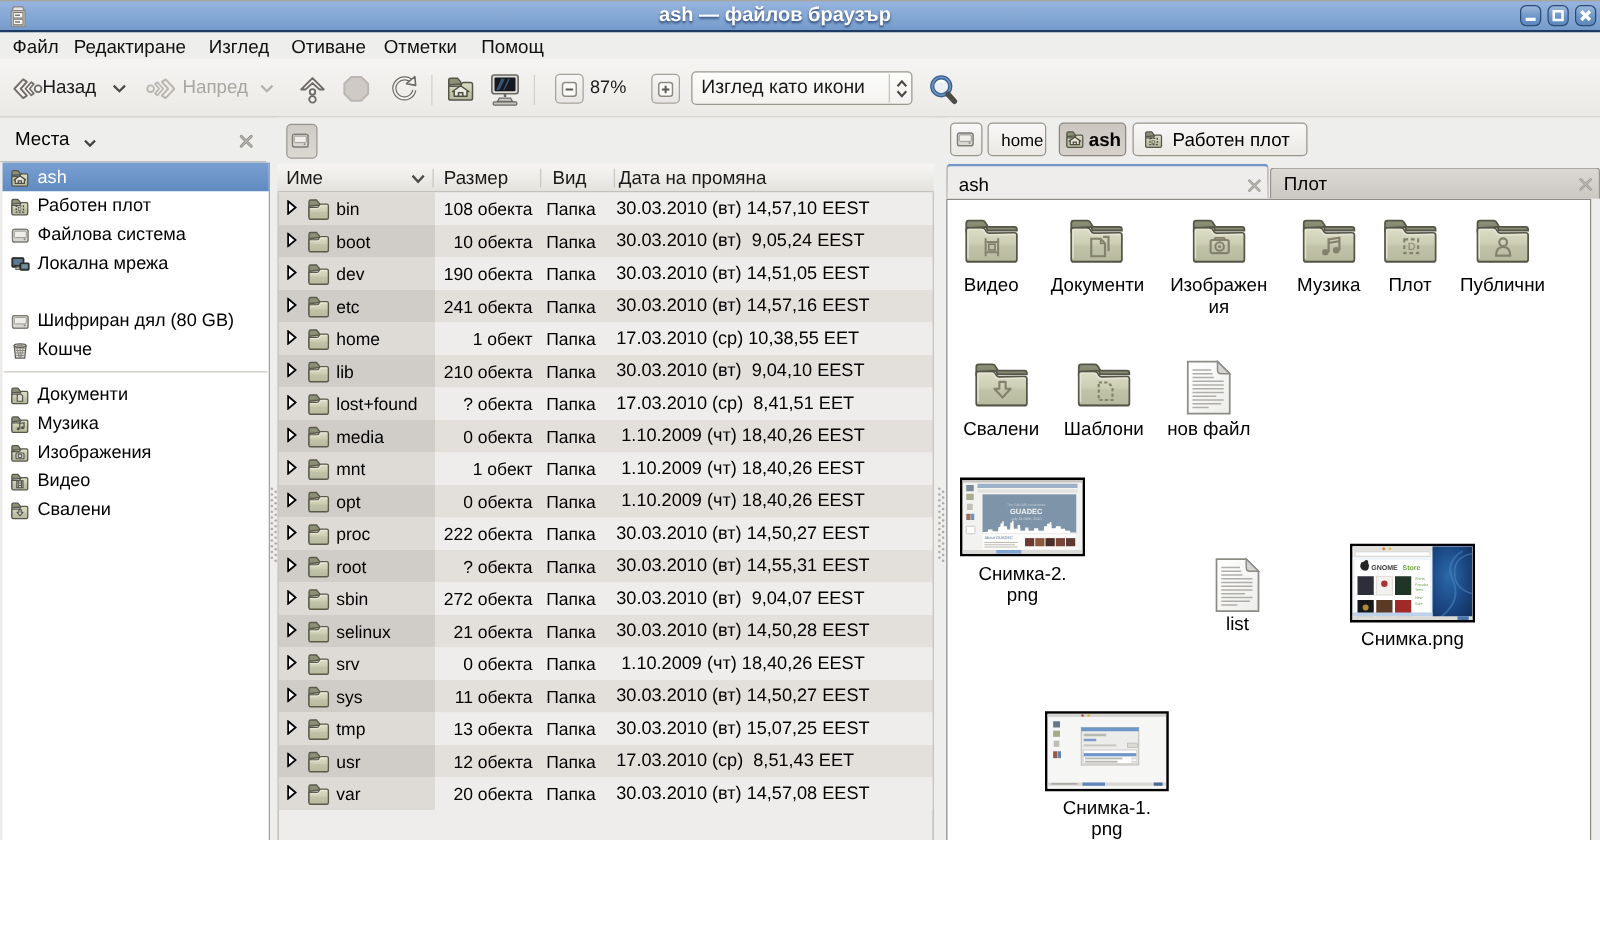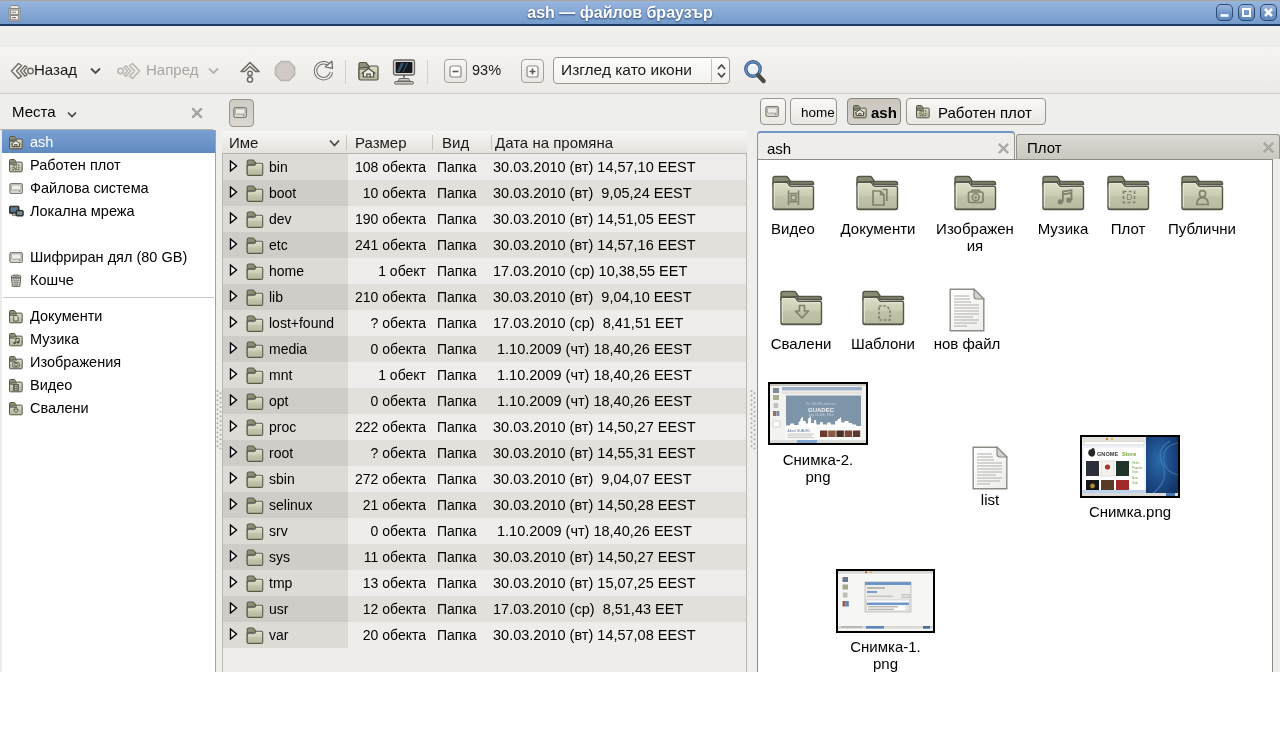--- a/index.html
+++ b/index.html
@@ -245,20 +245,28 @@
       <svg width="15" height="15" viewBox="0 0 15 15" style="position:absolute;left:0;top:0;">
         <rect x="4" y="4" width="7" height="7" fill="none" stroke="#fff" stroke-width="2"></rect>
       </svg>
     </div>
   <div class="abs winbtn" style="left:1260px;">
       <svg width="15" height="15" viewBox="0 0 15 15" style="position:absolute;left:0;top:0;">
         <path d="M4 4 L11 11 M11 4 L4 11" stroke="#fff" stroke-width="2.6"></path>
       </svg>
     </div>
 
+  <div class="abs" id="menubar">
+    <span style="left:10px;">Файл</span>
+    <span style="left:59px;">Редактиране</span>
+    <span style="left:167px;">Изглед</span>
+    <span style="left:233px;">Отиване</span>
+    <span style="left:307px;">Отметки</span>
+    <span style="left:385px;">Помощ</span>
+  </div>
 
   <div class="abs" id="toolbar"></div>
 
 <svg class="abs" style="left:8px;top:58px;" width="28" height="26" viewBox="0 0 28 26">
  <path d="M10.5 5.5 L3.5 13 L10.5 20.5 L13.5 18.5 L8.5 13 L13.5 7.5 Z" fill="#f7f6f4" stroke="#716e69" stroke-width="1.5" stroke-linejoin="round"></path>
  <path d="M17 7.8 L12.4 13 L17 18.2 L19 16.8 L15.7 13 L19 9.2 Z" fill="#f7f6f4" stroke="#716e69" stroke-width="1.4" stroke-linejoin="round"></path>
  <circle cx="22.5" cy="13" r="2.7" fill="#f7f6f4" stroke="#716e69" stroke-width="1.5"></circle>
 </svg>
 <span class="abs" style="left:34px;top:61px;font-size:15px;color:#1a1a1a;">Назад</span>
 <svg class="abs" style="left:89px;top:67px;" width="13" height="8" viewBox="0 0 13 8">
@@ -305,21 +313,21 @@
  <path d="M13 17 L13 19.5" stroke="#6a6862" stroke-width="2"></path>
  <path d="M8.5 20.5 L17.5 20.5 L19 23 L7 23 Z" fill="#cfccc7" stroke="#6a6862" stroke-width="1"></path>
  <rect x="3.5" y="23.5" width="19" height="2.6" rx="1.2" fill="#c7c4bf" stroke="#6a6862" stroke-width="1"></rect>
 </svg>
 
 <div class="abs" style="left:444px;top:59px;width:23px;height:24px;border:1px solid #a5a29b;border-radius:4px;background:linear-gradient(#f7f6f5,#e8e6e2);box-sizing:border-box;"></div>
 <svg class="abs" style="left:449px;top:65px;" width="13" height="13" viewBox="0 0 13 13">
  <rect x="1" y="1" width="11" height="11" rx="2" fill="#fbfaf9" stroke="#8d8a84" stroke-width="1.2"></rect>
  <path d="M3.5 6.5 L9.5 6.5" stroke="#5d5a55" stroke-width="1.6"></path>
 </svg>
-<span class="abs" style="left:472px;top:62px;font-size:14.5px;color:#1a1a1a;">93%</span>
+<span class="abs" style="left:472px;top:62px;font-size:14.5px;color:#1a1a1a;">87%</span>
 <div class="abs" style="left:521px;top:59px;width:23px;height:24px;border:1px solid #a5a29b;border-radius:4px;background:linear-gradient(#f7f6f5,#e8e6e2);box-sizing:border-box;"></div>
 <svg class="abs" style="left:526px;top:65px;" width="13" height="13" viewBox="0 0 13 13">
  <rect x="1" y="1" width="11" height="11" rx="2" fill="#fbfaf9" stroke="#8d8a84" stroke-width="1.2"></rect>
  <path d="M3.5 6.5 L9.5 6.5 M6.5 3.5 L6.5 9.5" stroke="#5d5a55" stroke-width="1.6"></path>
 </svg>
 
 <div class="abs" style="left:553px;top:57px;width:177px;height:27px;border:1px solid #9b988f;border-radius:4px;background:linear-gradient(#fdfdfc,#f3f2ef);box-sizing:border-box;"></div>
 <span class="abs" style="left:561px;top:61px;font-size:15.5px;color:#1a1a1a;">Изглед като икони</span>
 <div class="abs" style="left:711px;top:59px;width:1px;height:23px;background:#c4c1ba;"></div>
 <svg class="abs" style="left:716px;top:63px;" width="11" height="16" viewBox="0 0 11 16">

